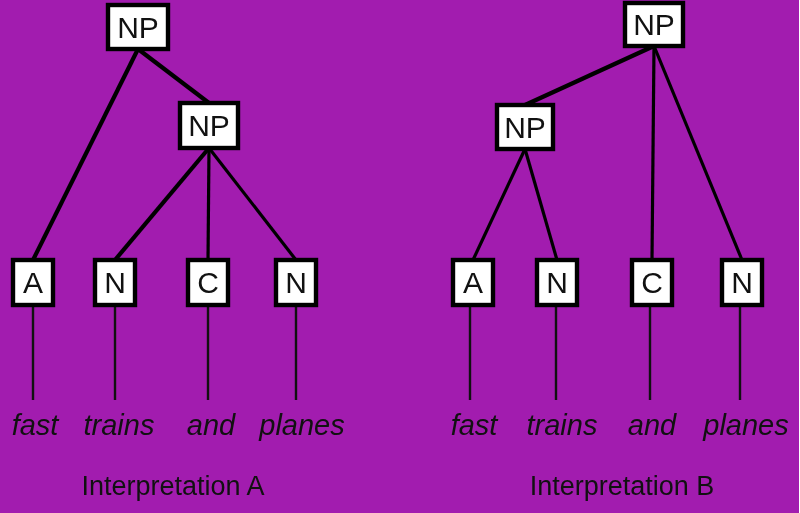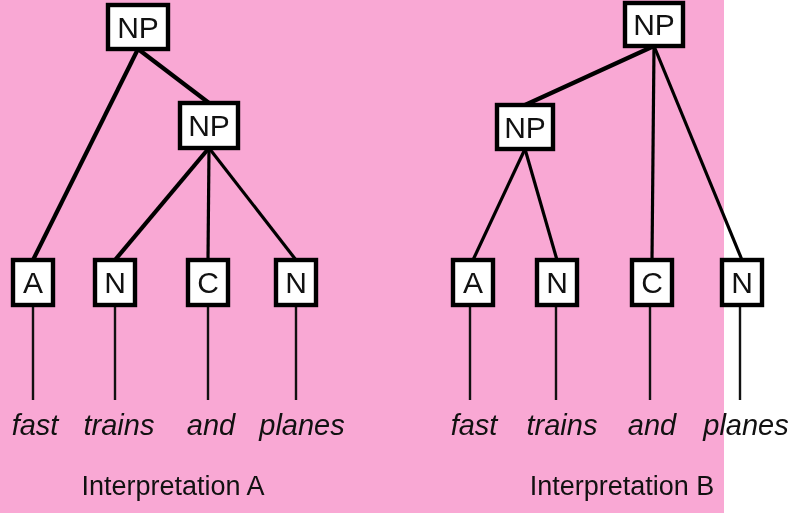--- a/index.html
+++ b/index.html
@@ -8,23 +8,23 @@
     background: #ffffff;
   }
   body {
     width: 800px;
     height: 513px;
     overflow: hidden;
     font-family: "Liberation Sans", sans-serif;
   }
   #canvas {
     position: relative;
-    width: 724px;
+    width: 799px;
     height: 513px;
-    background: #f9a8d4;
+    background: #a21caf;
   }
   svg.tree-layer {
     position: absolute;
     left: 0;
     top: 0;
     width: 800px;
     height: 513px;
   }
   .edge-thick {
     stroke: #000000;

